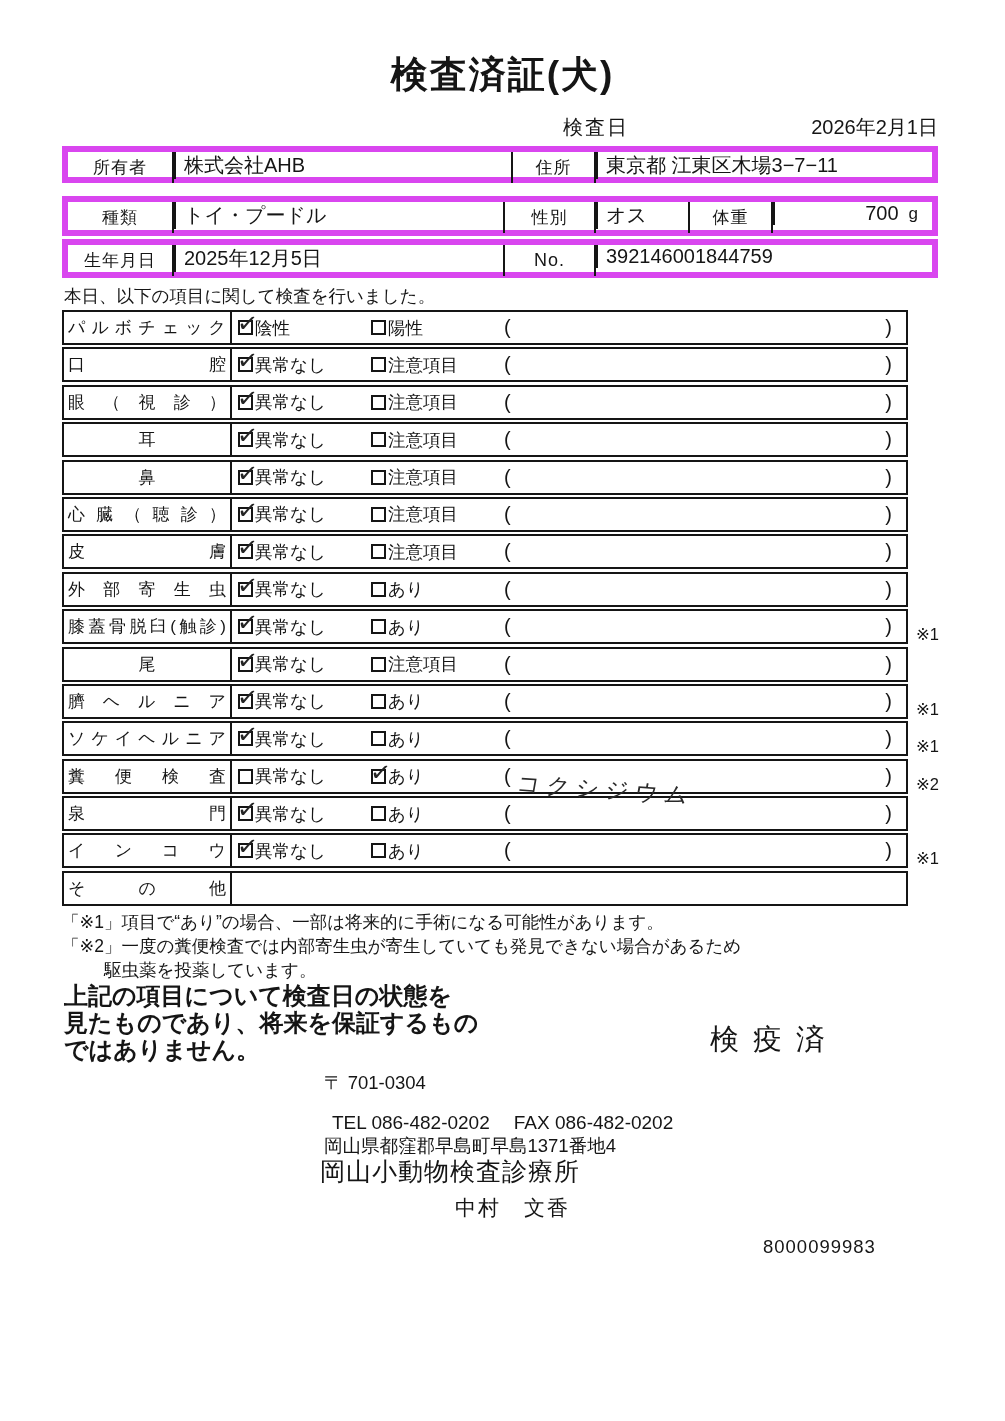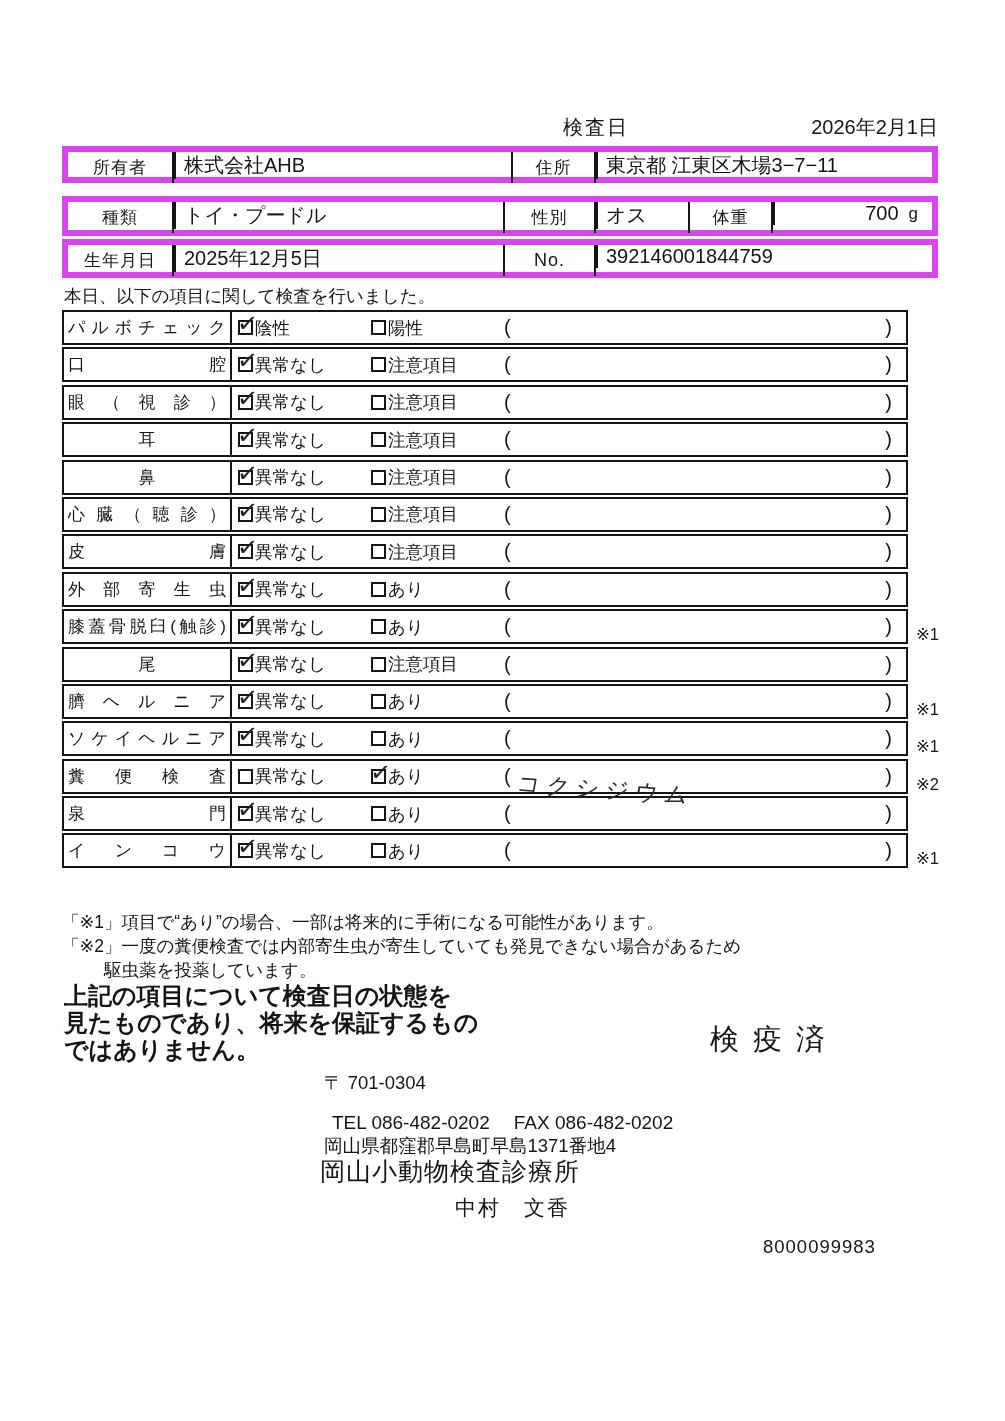--- a/index.html
+++ b/index.html
@@ -51,20 +51,21 @@
   .tel{top:1112px;left:332px;font-size:19px;display:flex;gap:24px;}
   .clinic{top:1155px;left:320px;font-size:25px;letter-spacing:1px;}
   .person{top:1194px;left:455px;font-size:21px;letter-spacing:2px;}
   .serial{top:1236px;left:763px;font-size:18.5px;letter-spacing:1px;}
 </style>
 </head>
 <body>
 
 <div class="page">
 
+  <div class="abs title">検査済証(犬)</div>
 
   <div class="abs date-label">検査日</div>
   <div class="abs date-value">2026年2月1日</div>
 
   <div class="abs hrow owner-row">
     <div class="hcell lab" style="width:106px">所有者</div>
     <div class="hcell div" style="width:337px">株式会社AHB</div>
     <div class="hcell lab div" style="width:85px">住所</div>
     <div class="hcell div" style="flex:1">東京都 江東区木場3−7−11</div>
   </div>
@@ -414,20 +415,31 @@
           <span class="paren">
             <span class="po">(</span>
             <span class="hand"></span>
             <span class="pc">)</span>
           </span>
         </div>
       </div>
       <span class="note">※1</span>
     </div>
 
+    <div class="crow">
+      <div class="rowbox">
+        <div class="lab">その他</div>
+        <div class="content">
+          
+          
+          
+        </div>
+      </div>
+      <span class="note"></span>
+    </div>
   </div>
 
   <div class="abs fn1">「※1」項目で“あり”の場合、一部は将来的に手術になる可能性があります。</div>
   <div class="abs fn2a">「※2」一度の糞便検査では内部寄生虫が寄生していても発見できない場合があるため</div>
   <div class="abs fn2b">駆虫薬を投薬しています。</div>
 
   <div class="abs disclaimer">
     <div>上記の項目について検査日の状態を</div>
     <div>見たものであり、将来を保証するもの</div>
     <div>ではありません。</div>

